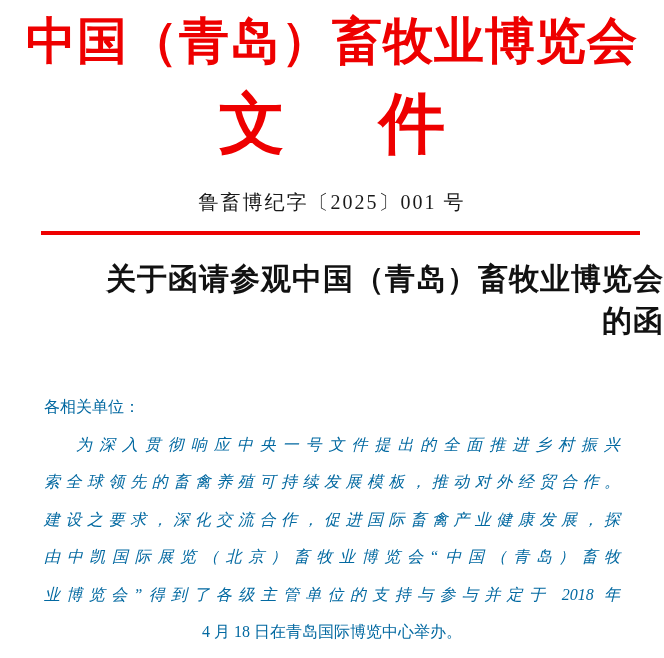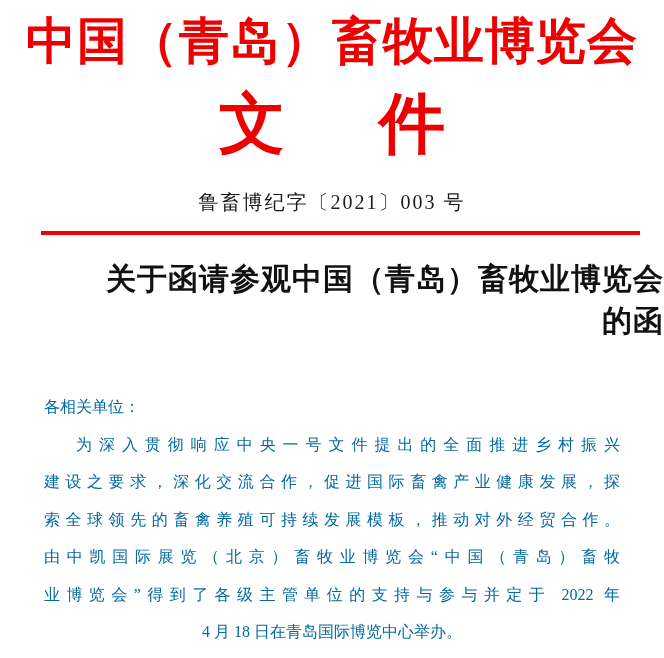--- a/index.html
+++ b/index.html
@@ -59,48 +59,49 @@
   .body-text {
     margin: 46px 44px 0 44px;
     font-size: 16px;
     line-height: 37.5px;
     color: #0369a1;
   }
   .salutation { text-align: left; }
   .jline {
     text-align: justify;
     text-align-last: justify;
+    font-style: italic;
   }
   .indent { text-indent: 2em; }
   .lastline { text-align: center; }
 </style>
 </head>
 <body>
 
 <div class="page">
 
   <div class="org-name">中国（青岛）畜牧业博览会</div>
 
   <div class="doc-word">
     <span>文</span>
     <span>件</span>
   </div>
 
-  <div class="doc-number">鲁畜博纪字〔2021〕003 号</div>
+  <div class="doc-number">鲁畜博纪字〔2025〕001 号</div>
 
   <div class="divider"></div>
 
   <div class="doc-title">
     <div>关于函请参观中国（青岛）畜牧业博览会</div>
     <div>的函</div>
   </div>
 
   <div class="body-text">
     <div class="salutation">各相关单位：</div>
     <div class="jline indent">为深入贯彻响应中央一号文件提出的全面推进乡村振兴</div>
+    <div class="jline">索全球领先的畜禽养殖可持续发展模板，推动对外经贸合作。</div>
     <div class="jline">建设之要求，深化交流合作，促进国际畜禽产业健康发展，探</div>
-    <div class="jline">索全球领先的畜禽养殖可持续发展模板，推动对外经贸合作。</div>
     <div class="jline">由中凯国际展览（北京）畜牧业博览会“中国（青岛）畜牧</div>
-    <div class="jline">业博览会”得到了各级主管单位的支持与参与并定于 2022 年</div>
+    <div class="jline">业博览会”得到了各级主管单位的支持与参与并定于 2018 年</div>
     <div class="lastline">4 月 18 日在青岛国际博览中心举办。</div>
   </div>
 
 </div>
 
 </body></html>

